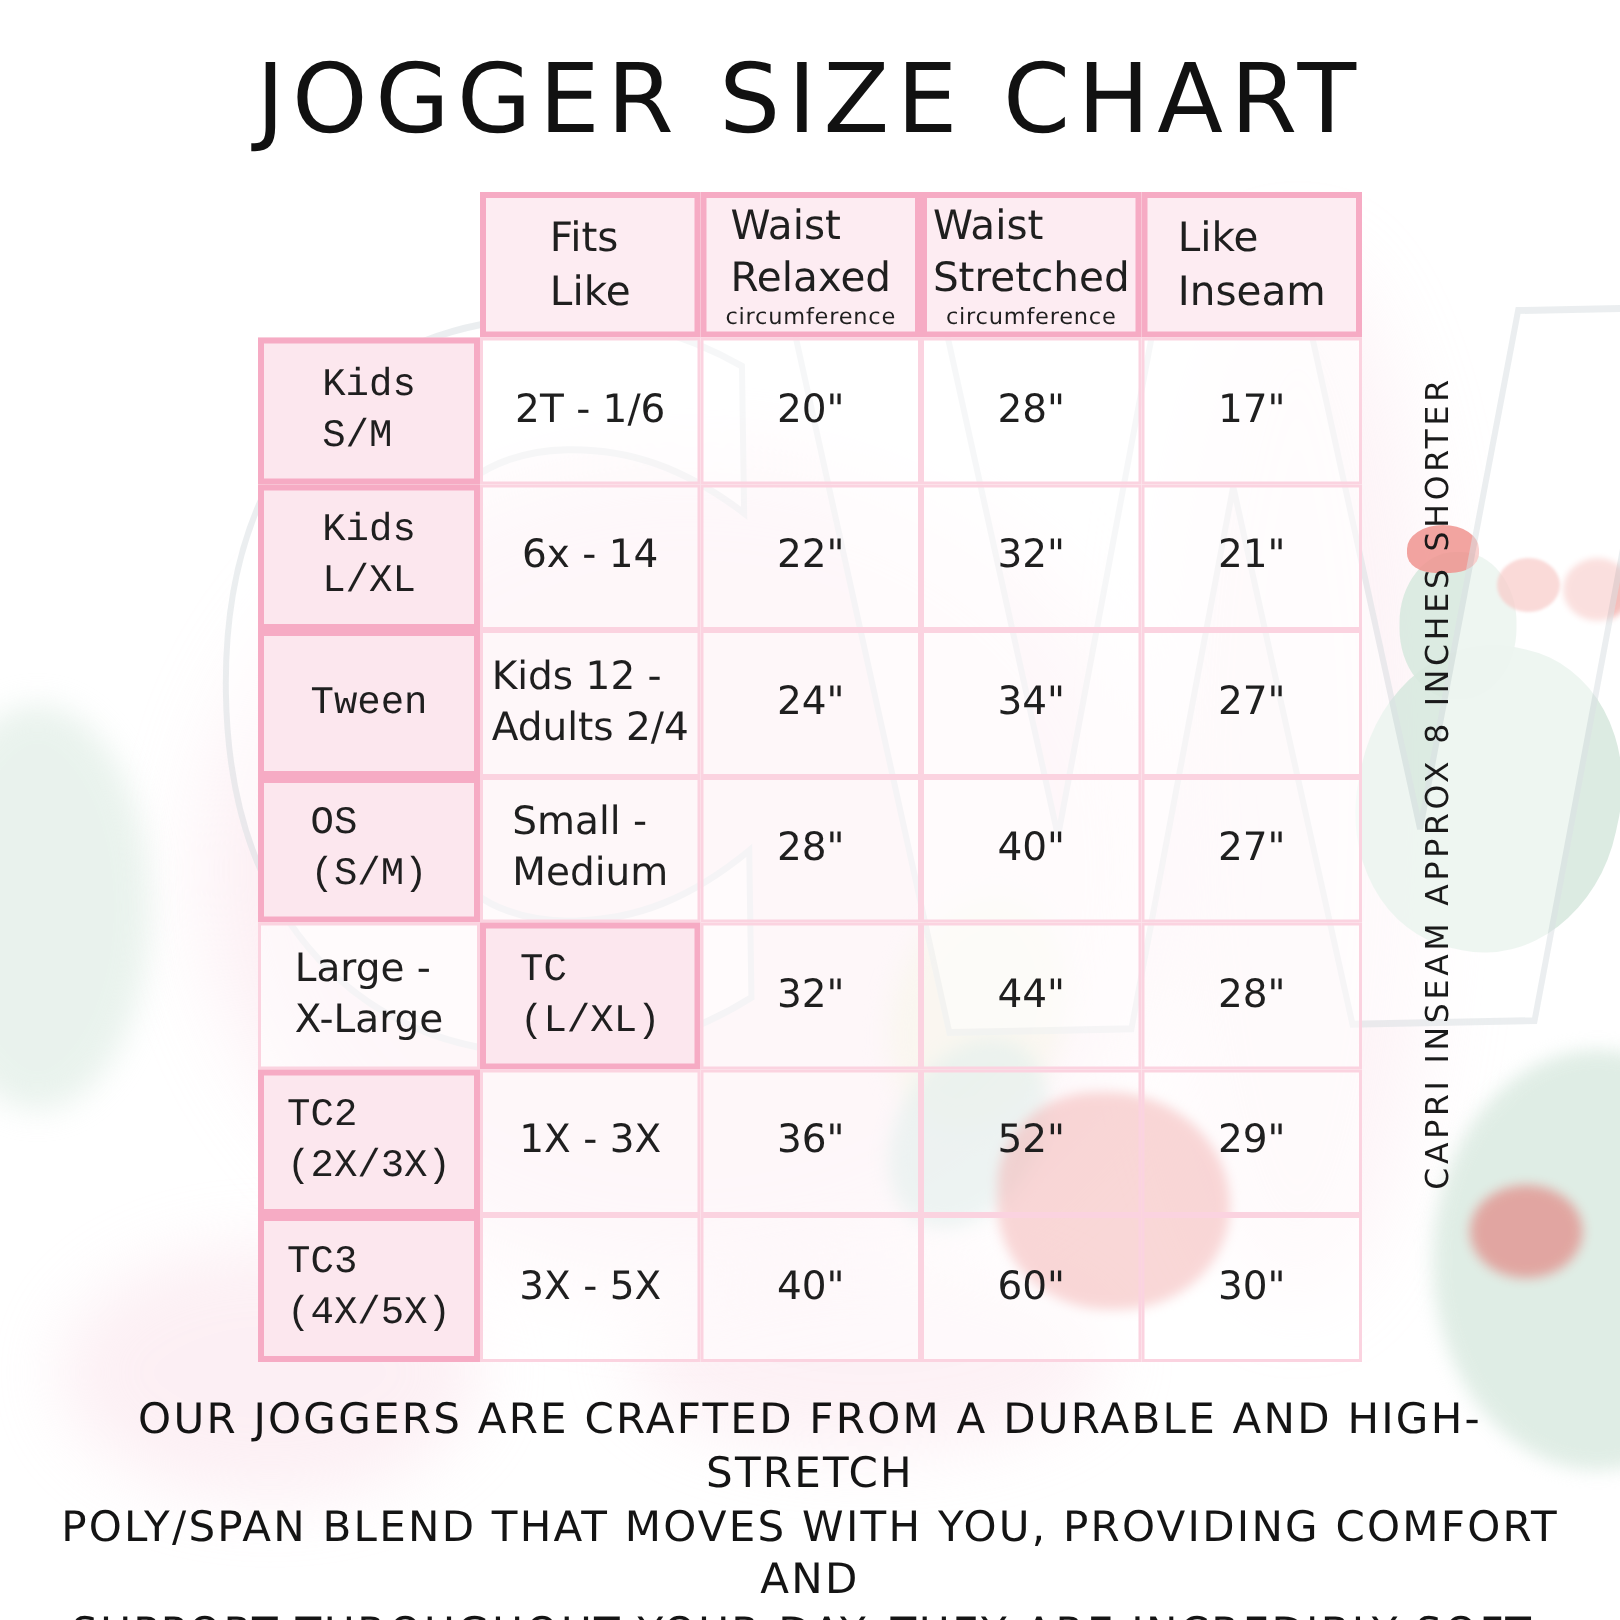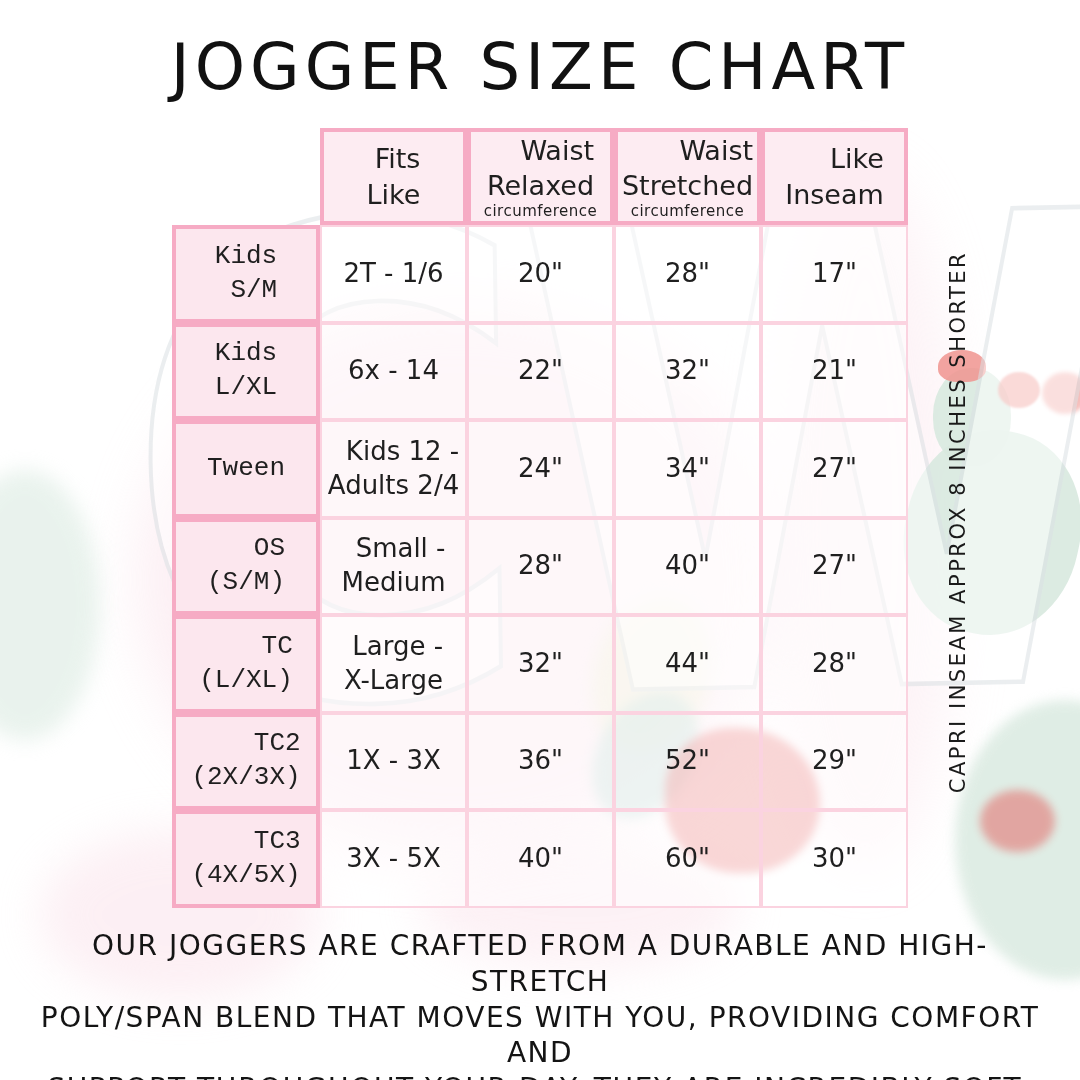--- a/index.html
+++ b/index.html
@@ -33,21 +33,21 @@
     letter-spacing:-18px;color:rgba(255,255,255,.92);-webkit-text-stroke:4px var(--watermark-outline);
     transform:scaleY(1.16) rotate(-1deg);transform-origin:top left;opacity:.55;user-select:none;line-height:1;}
 
   .title{position:absolute;z-index:3;top:32px;left:0;width:100%;text-align:center;
     font-size:64px;font-weight:normal;letter-spacing:5px;color:#111;line-height:1.1;}
 
   .size-table{position:absolute;z-index:2;left:172px;top:128px;display:grid;
     grid-template-columns:148px 147px 147px 147px 147px;
     grid-template-rows:97px repeat(7,97.5px);}
   .cell{display:flex;flex-direction:column;align-items:center;justify-content:center;
-    text-align:right;color:var(--text);font-size:26px;line-height:1.3;white-space:pre-line;}
+    text-align:left;color:var(--text);font-size:26px;line-height:1.3;white-space:pre-line;}
   .cell.data{background:rgba(255,255,255,.55);border:2px solid var(--grid-line);}
   .cell.head{background:var(--header-fill);border:4px solid var(--header-border);font-size:27px;}
   .cell.rowlabel{background:var(--label-fill);border:4px solid var(--header-border);font-family:Liberation Mono, monospace;}
   .cell.corner{background:transparent;border:none;}
   .head-sub{font-size:15px;letter-spacing:.5px;line-height:1.1;}
   .head-sub:empty{display:none;}
 
   .side-note{position:absolute;z-index:3;left:958px;top:522px;transform:translate(-50%,-50%) rotate(-90deg);
     white-space:nowrap;font-size:21px;letter-spacing:2.5px;color:#1a1a1a;}
 
@@ -125,24 +125,24 @@
     <div class="cell data">27"</div>
 
     <div class="cell rowlabel">OS
 (S/M)</div>
     <div class="cell data">Small -
 Medium</div>
     <div class="cell data">28"</div>
     <div class="cell data">40"</div>
     <div class="cell data">27"</div>
 
+    <div class="cell data">Large -
+X-Large</div>
     <div class="cell rowlabel">TC
 (L/XL)</div>
-    <div class="cell data">Large -
-X-Large</div>
     <div class="cell data">32"</div>
     <div class="cell data">44"</div>
     <div class="cell data">28"</div>
 
     <div class="cell rowlabel">TC2
 (2X/3X)</div>
     <div class="cell data">1X - 3X</div>
     <div class="cell data">36"</div>
     <div class="cell data">52"</div>
     <div class="cell data">29"</div>

